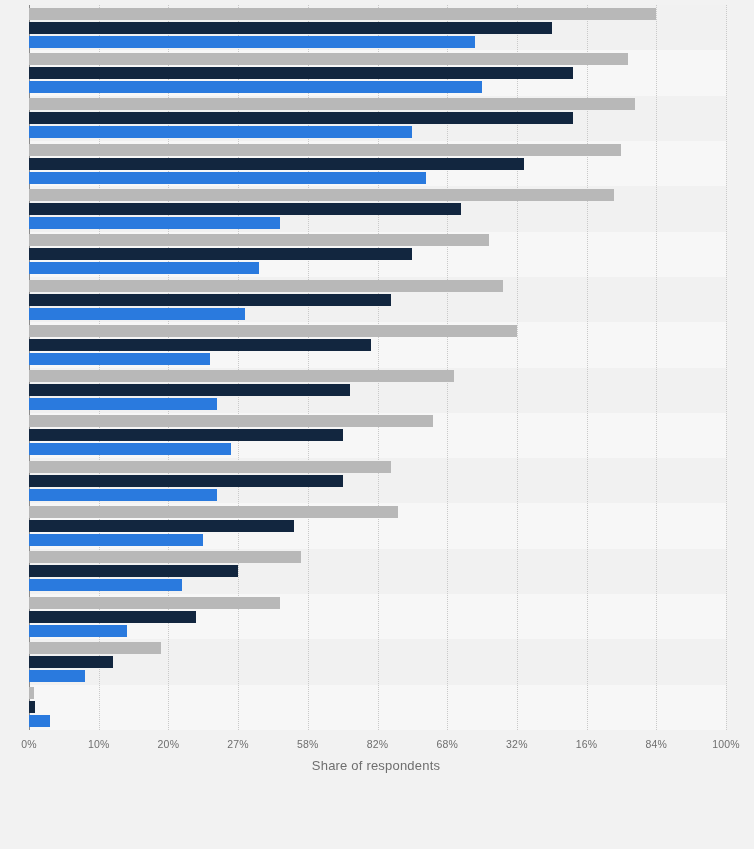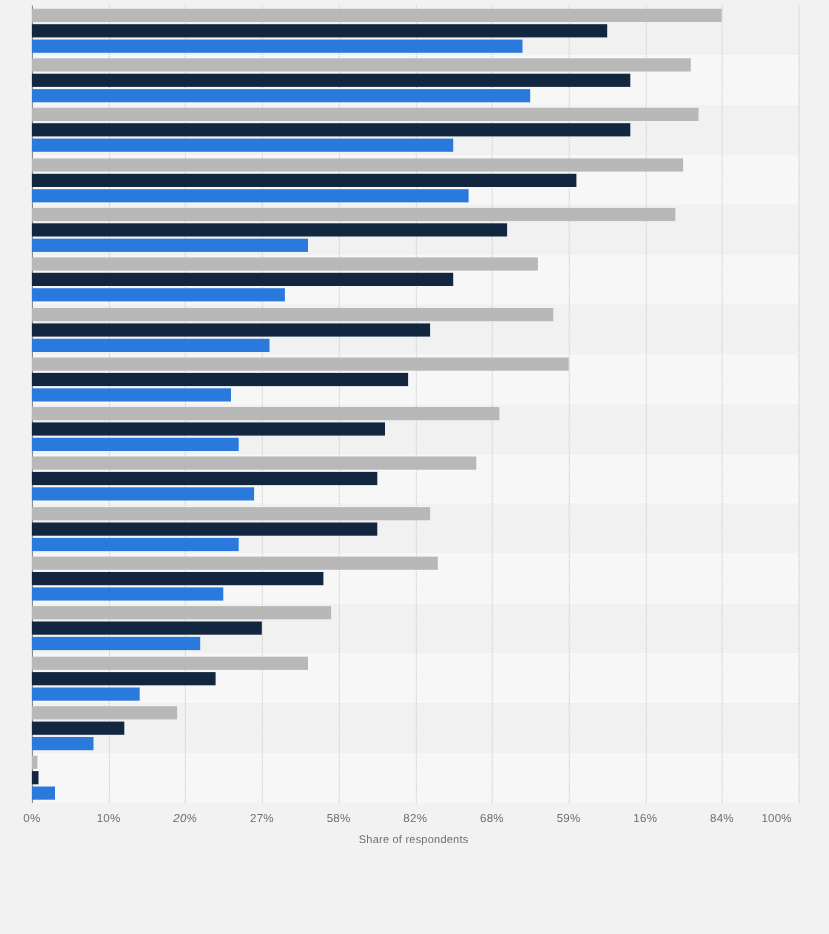--- a/index.html
+++ b/index.html
@@ -78,21 +78,21 @@
     color: #6e6e6e;
     white-space: nowrap;
     letter-spacing: 0.2px;
   }
   #x-axis-title {
     position: absolute;
     top: 758px;
     left: 0;
     width: 754px;
     text-align: center;
-    font-size: 10px;
+    font-size: 13px;
     color: #6e6e6e;
     letter-spacing: 0.2px;
   }
   #axis-title-inner {
     position: relative;
     left: -1px;
   }
 </style>
 </head>
 <body>
@@ -173,28 +173,28 @@
       <div class="bar series-1" title="Series 2: 12%" style="top: 651.031px; width: 83.64px; background: rgb(18, 38, 63);"></div>
       <div class="bar series-2" title="Series 3: 8%" style="top: 665.031px; width: 55.76px; background: rgb(42, 122, 222);"></div>
       <div class="bar series-0" title="Series 1: 0.7%" style="top: 682.344px; width: 4.879px; background: rgb(184, 184, 184);"></div>
       <div class="bar series-1" title="Series 2: 0.8%" style="top: 696.344px; width: 5.576px; background: rgb(18, 38, 63);"></div>
       <div class="bar series-2" title="Series 3: 3%" style="top: 710.344px; width: 20.91px; background: rgb(42, 122, 222);"></div>
     </div>
 
   <div id="x-axis">
       <div class="tick-label" style="left: 29px;">0%</div>
       <div class="tick-label" style="left: 98.7px;">10%</div>
-      <div class="tick-label" style="left: 168.4px; font-style: italic;">20%</div>
+      <div class="tick-label" style="left: 168.4px;">20%</div>
       <div class="tick-label" style="left: 238.1px;">27%</div>
       <div class="tick-label" style="left: 307.8px;">58%</div>
       <div class="tick-label" style="left: 377.5px;">82%</div>
       <div class="tick-label" style="left: 447.2px;">68%</div>
-      <div class="tick-label" style="left: 516.9px;">59%</div>
+      <div class="tick-label" style="left: 516.9px;">32%</div>
       <div class="tick-label" style="left: 586.6px;">16%</div>
       <div class="tick-label" style="left: 656.3px;">84%</div>
-      <div class="tick-label" style="left: 706px;">100%</div>
+      <div class="tick-label" style="left: 726px;">100%</div>
     </div>
 
   <div id="x-axis-title">
     <span id="axis-title-inner">Share of respondents</span>
   </div>
 
 </div>
 
 </body></html>

